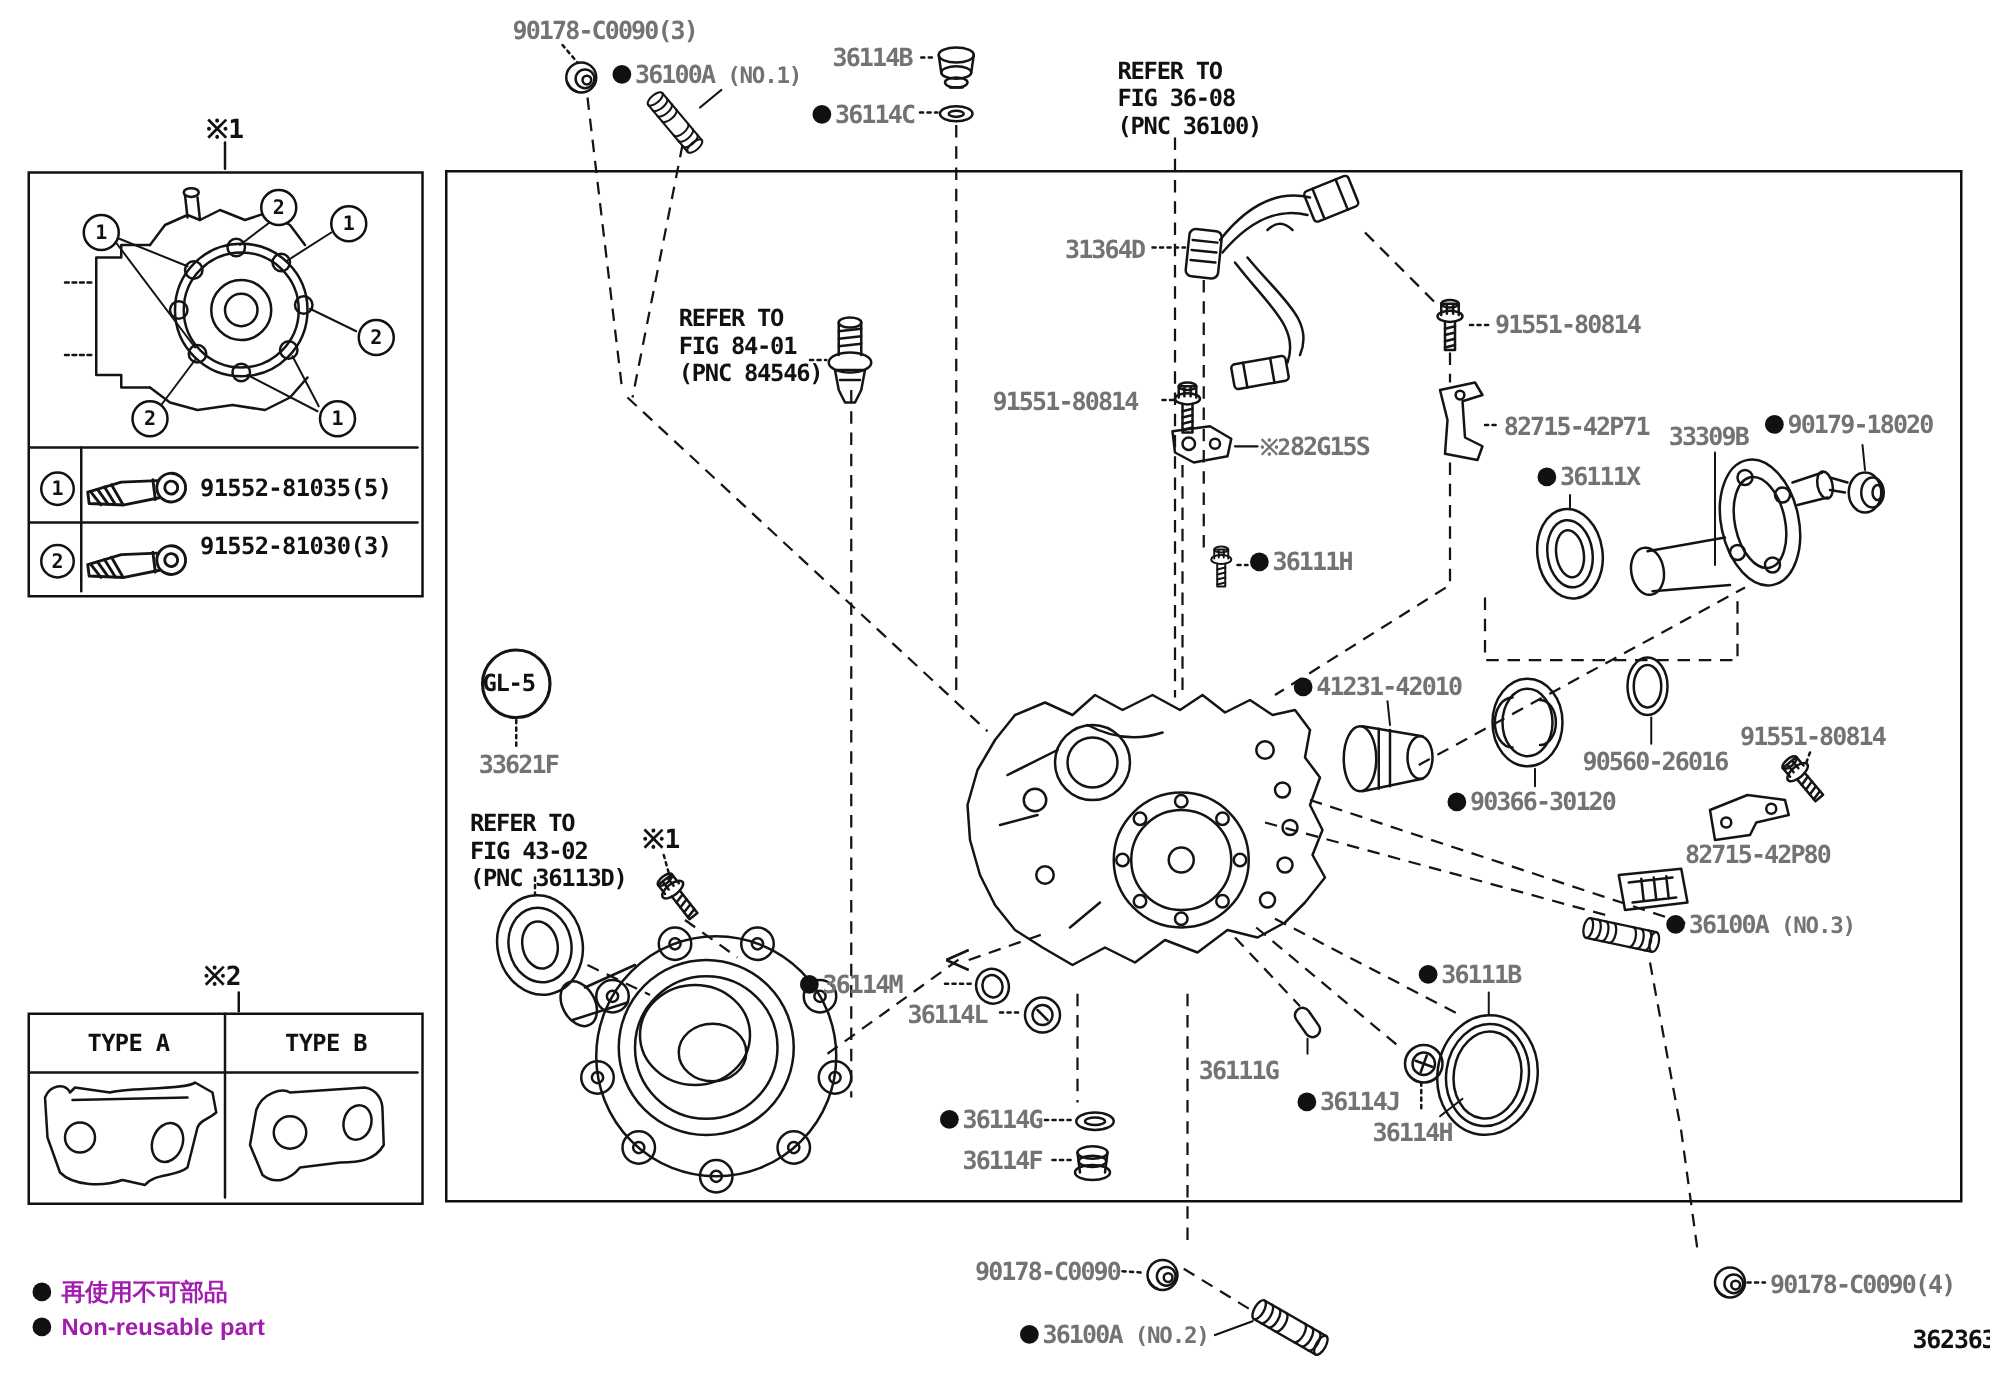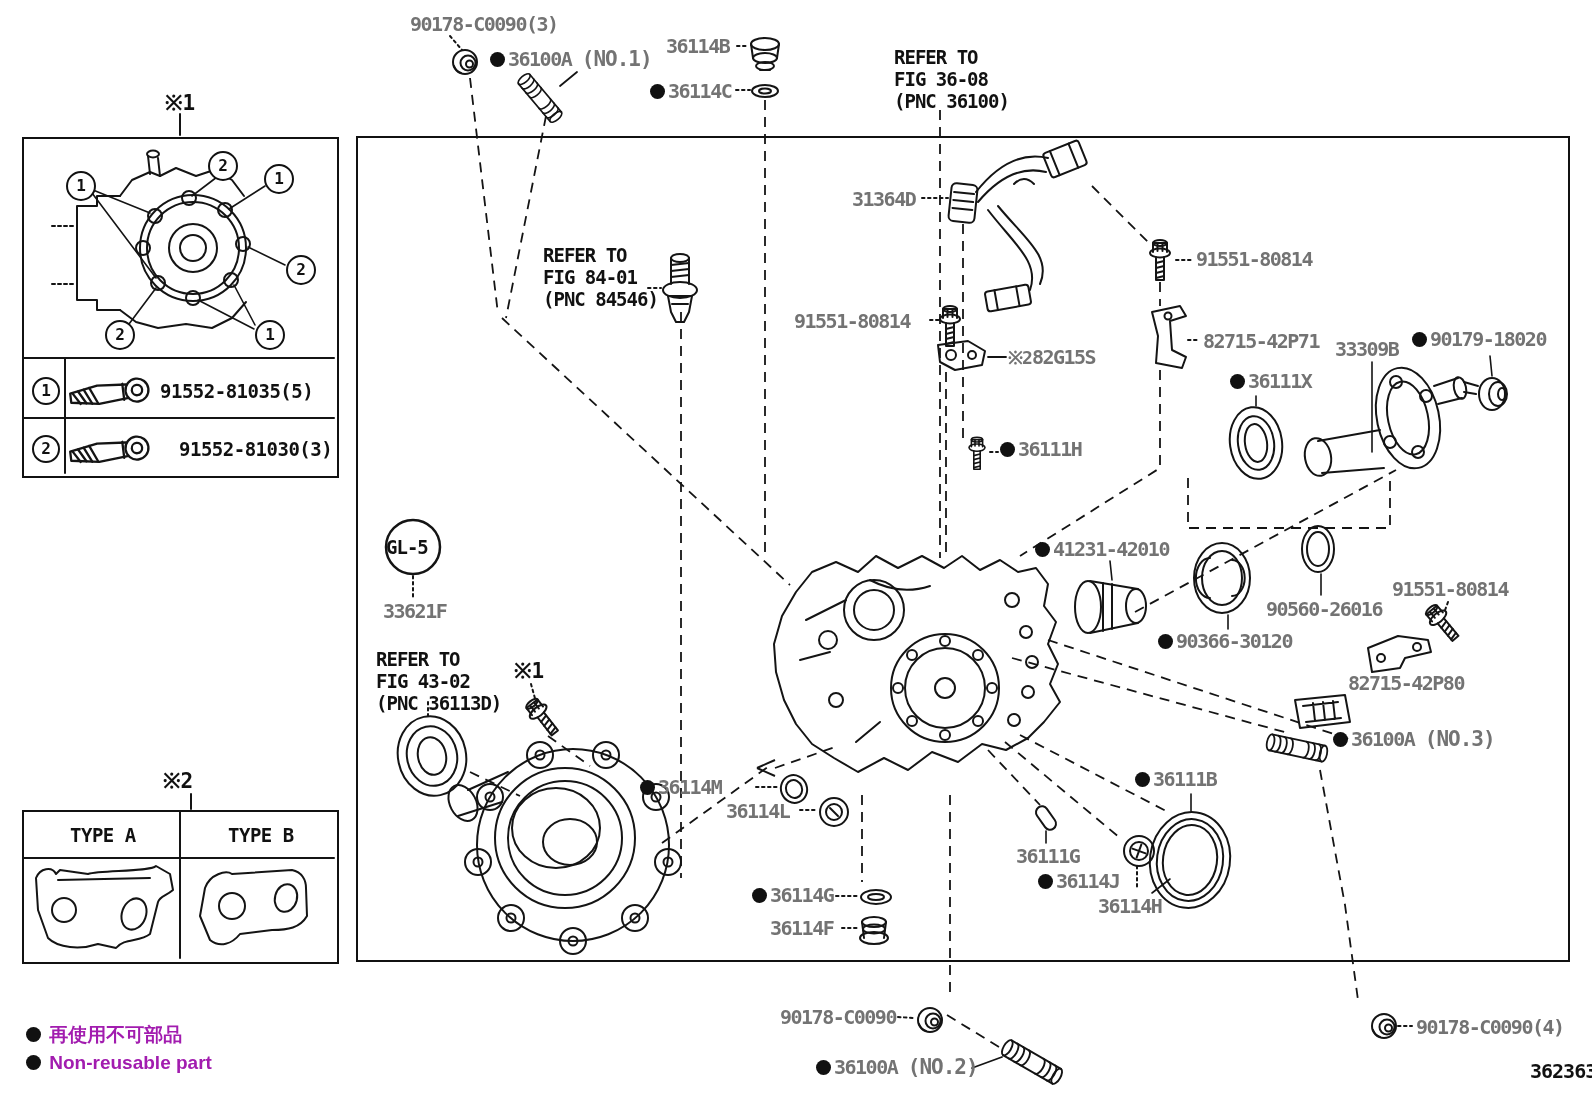--- a/index.html
+++ b/index.html
@@ -1,21 +1,21 @@
 <!DOCTYPE html>
 <html><head>
 <meta charset="utf-8">
 <style>
   html,body{margin:0;padding:0;background:#fff;}
   .stage{position:relative;width:1592px;height:1099px;background:#fff;overflow:hidden;
          font-family:"DejaVu Sans Mono",monospace;color:#111;}
   svg.art{position:absolute;left:0;top:0;z-index:1;}
   .lbl{position:absolute;z-index:2;font:700 20px/22px "DejaVu Sans Mono",monospace;
        letter-spacing:-1.5px;white-space:nowrap;color:#737373;}
-  .sfx{font-size:21px;letter-spacing:-1px;}
+  .sfx{font-size:18px;letter-spacing:-1px;}
   .mk{font-size:18px;letter-spacing:-1px;}
   .dot{display:inline-block;width:15px;height:15px;border-radius:50%;background:#111;
        margin-right:3px;vertical-align:-1px;}
   .refer{position:absolute;z-index:2;font:700 19px/22px "DejaVu Sans Mono",monospace;
          letter-spacing:-1px;white-space:nowrap;color:#111;}
   .marker{position:absolute;z-index:2;font:700 21px/22px "DejaVu Sans Mono",monospace;color:#111;}
   .box{position:absolute;border:2.5px solid #111;z-index:1;background:transparent;}
   .co{position:absolute;z-index:3;width:26px;height:26px;border:2px solid #111;border-radius:50%;
       text-align:center;font:700 16px/26px "DejaVu Sans Mono",monospace;background:#fff;}
   .co.sm{width:24px;height:24px;line-height:24px;}
@@ -359,21 +359,21 @@
   <div class="co" style="left:66px;top:171px;">1</div>
   <div class="co" style="left:208px;top:151px;">2</div>
   <div class="co" style="left:264px;top:164px;">1</div>
   <div class="co" style="left:286px;top:255px;">2</div>
   <div class="co" style="left:105px;top:320px;">2</div>
   <div class="co" style="left:255px;top:320px;">1</div>
 
   <div class="co sm" style="left:32px;top:377px;">1</div>
   <div class="ct" style="left:160px;top:380px;">91552-81035(5)</div>
   <div class="co sm" style="left:32px;top:435px;">2</div>
-  <div class="ct" style="left:160px;top:438px;margin-left:19px;">91552-81030(3)</div>
+  <div class="ct" style="left:160px;top:426px;">91552-81030(3)</div>
 
   <div class="ct" style="left:70px;top:824px;">TYPE A</div>
   <div class="ct" style="left:228px;top:824px;">TYPE B</div>
 
   <div class="refer" style="left:894px;top:46px;">
     <div>REFER TO</div>
     <div>FIG 36-08</div>
     <div>(PNC 36100)</div>
   </div>
   <div class="refer" style="left:543px;top:244px;">
@@ -405,21 +405,21 @@
   <div class="lbl" style="left:383px;top:600px;">33621F</div>
   <div class="lbl" style="left:1035px;top:538px;"><span class="dot"></span><span>41231-42010</span></div>
   <div class="lbl" style="left:1266px;top:598px;">90560-26016</div>
   <div class="lbl" style="left:1392px;top:578px;">91551-80814</div>
   <div class="lbl" style="left:1158px;top:630px;"><span class="dot"></span><span>90366-30120</span></div>
   <div class="lbl" style="left:1348px;top:672px;">82715-42P80</div>
   <div class="lbl" style="left:1333px;top:728px;"><span class="dot"></span><span>36100A</span> <span class="sfx">(NO.3)</span></div>
   <div class="lbl" style="left:640px;top:776px;"><span class="dot"></span><span>36114M</span></div>
   <div class="lbl" style="left:726px;top:800px;">36114L</div>
   <div class="lbl" style="left:1135px;top:768px;text-align:center;"><span class="dot"></span><span>36111B</span></div>
-  <div class="lbl" style="left:1016px;top:845px;">36111G</div>
+  <div class="lbl" style="left:959px;top:845px;">36111G</div>
   <div class="lbl" style="left:1038px;top:870px;"><span class="dot"></span><span>36114J</span></div>
   <div class="lbl" style="left:1098px;top:895px;">36114H</div>
   <div class="lbl" style="left:752px;top:884px;"><span class="dot"></span><span>36114G</span></div>
   <div class="lbl" style="left:770px;top:917px;">36114F</div>
   <div class="lbl" style="left:780px;top:1006px;">90178-C0090</div>
   <div class="lbl" style="left:816px;top:1056px;"><span class="dot"></span><span>36100A</span> <span class="sfx">(NO.2)</span></div>
   <div class="lbl" style="left:1416px;top:1016px;">90178-C0090(4)</div>
 
   <div class="legend-row" style="left:26px;top:1024px;"><span class="dot"></span> <span>再使用不可部品</span></div>
   <div class="legend-row" style="left:26px;top:1052px;"><span class="dot"></span> <span>Non-reusable part</span></div>

